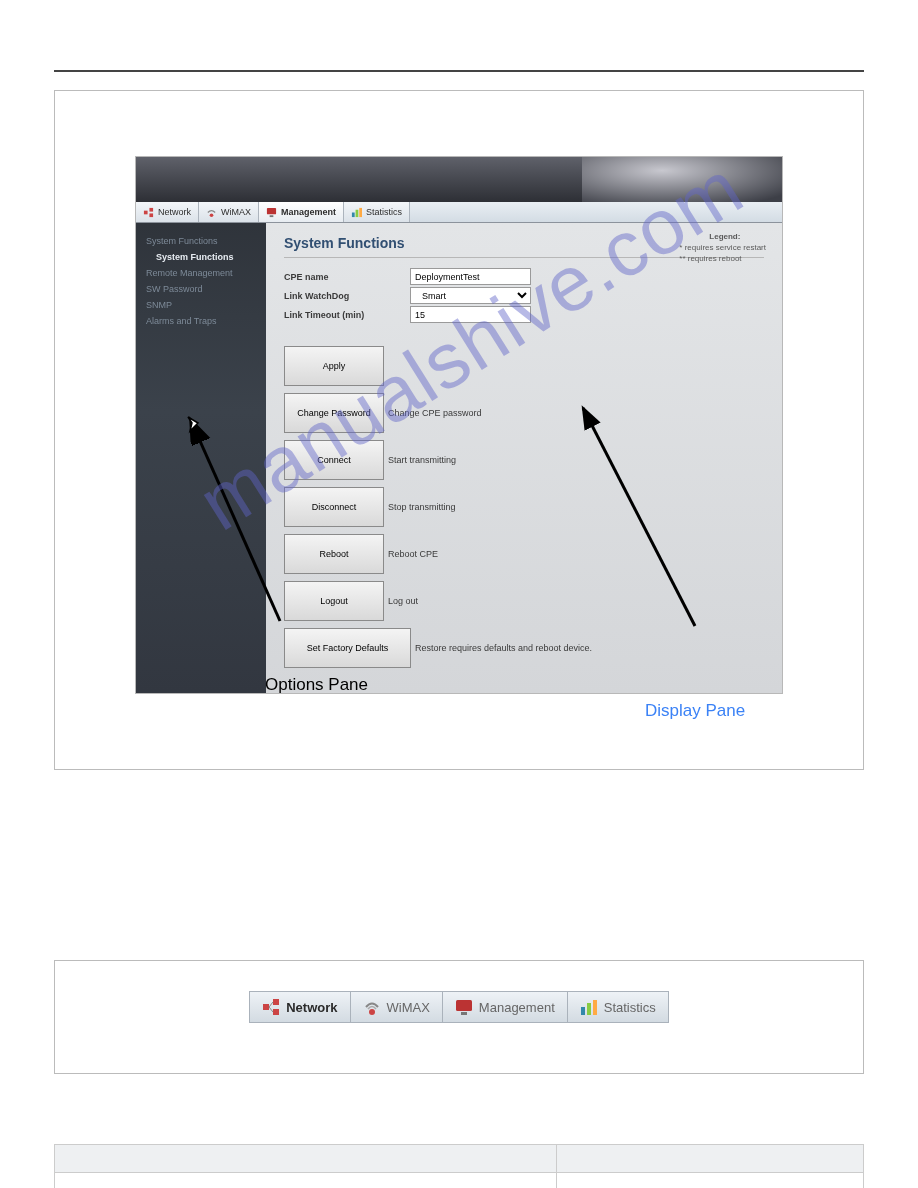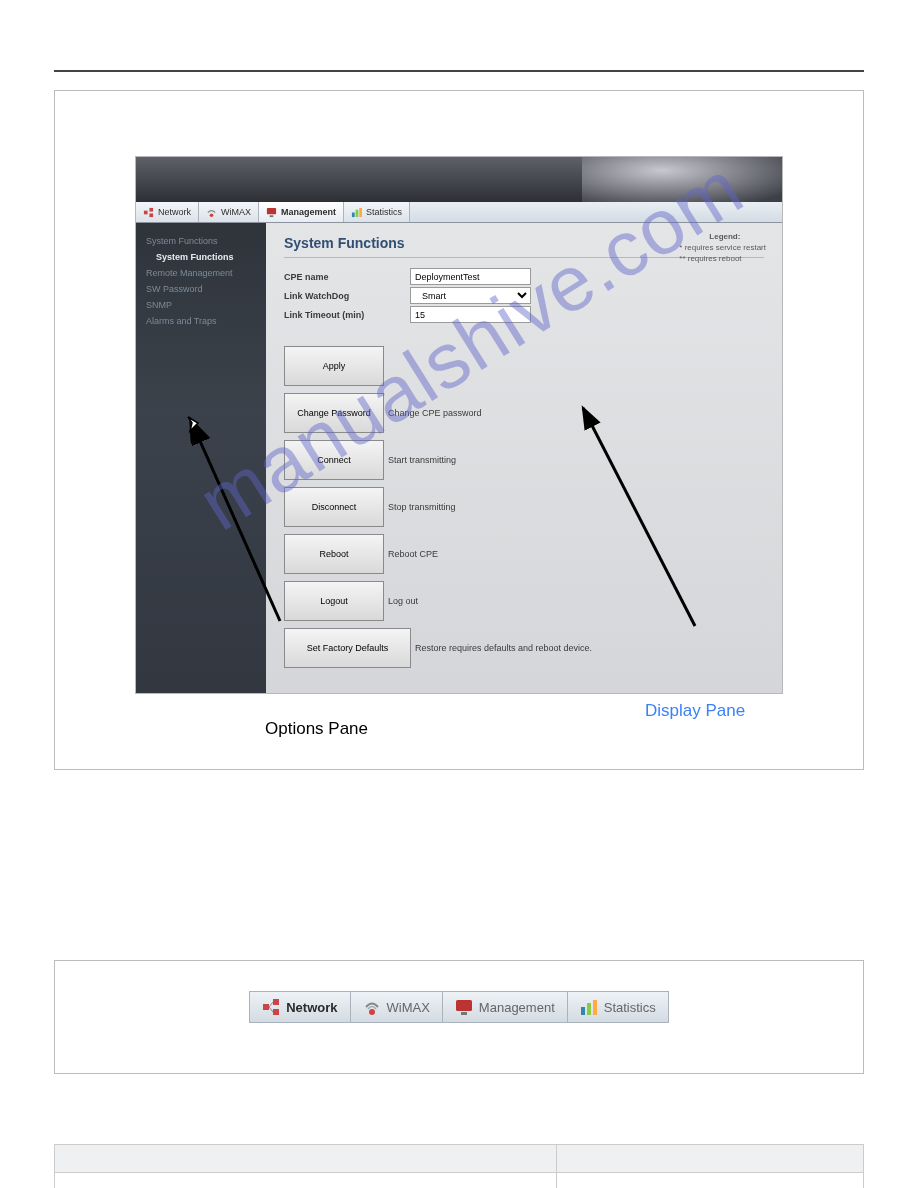--- a/index.html
+++ b/index.html
@@ -21,21 +21,21 @@
     margin: 30px 0 18px 0;
   }
   .annot-top {
     position: absolute;
     left: 305px; top: 130px;
     font: 17px Verdana, sans-serif;
     color: #000;
   }
   .annot-bottom-left {
     position: absolute;
-    left: 210px; top: 628px;
+    left: 210px; top: 584px;
     font: 17px Verdana, sans-serif;
     color: #000;
   }
   .annot-bottom-right {
     position: absolute;
     left: 590px; top: 610px;
     font: 17px Verdana, sans-serif;
     color: #3b82f6;
   }
   .figure-wrap {

